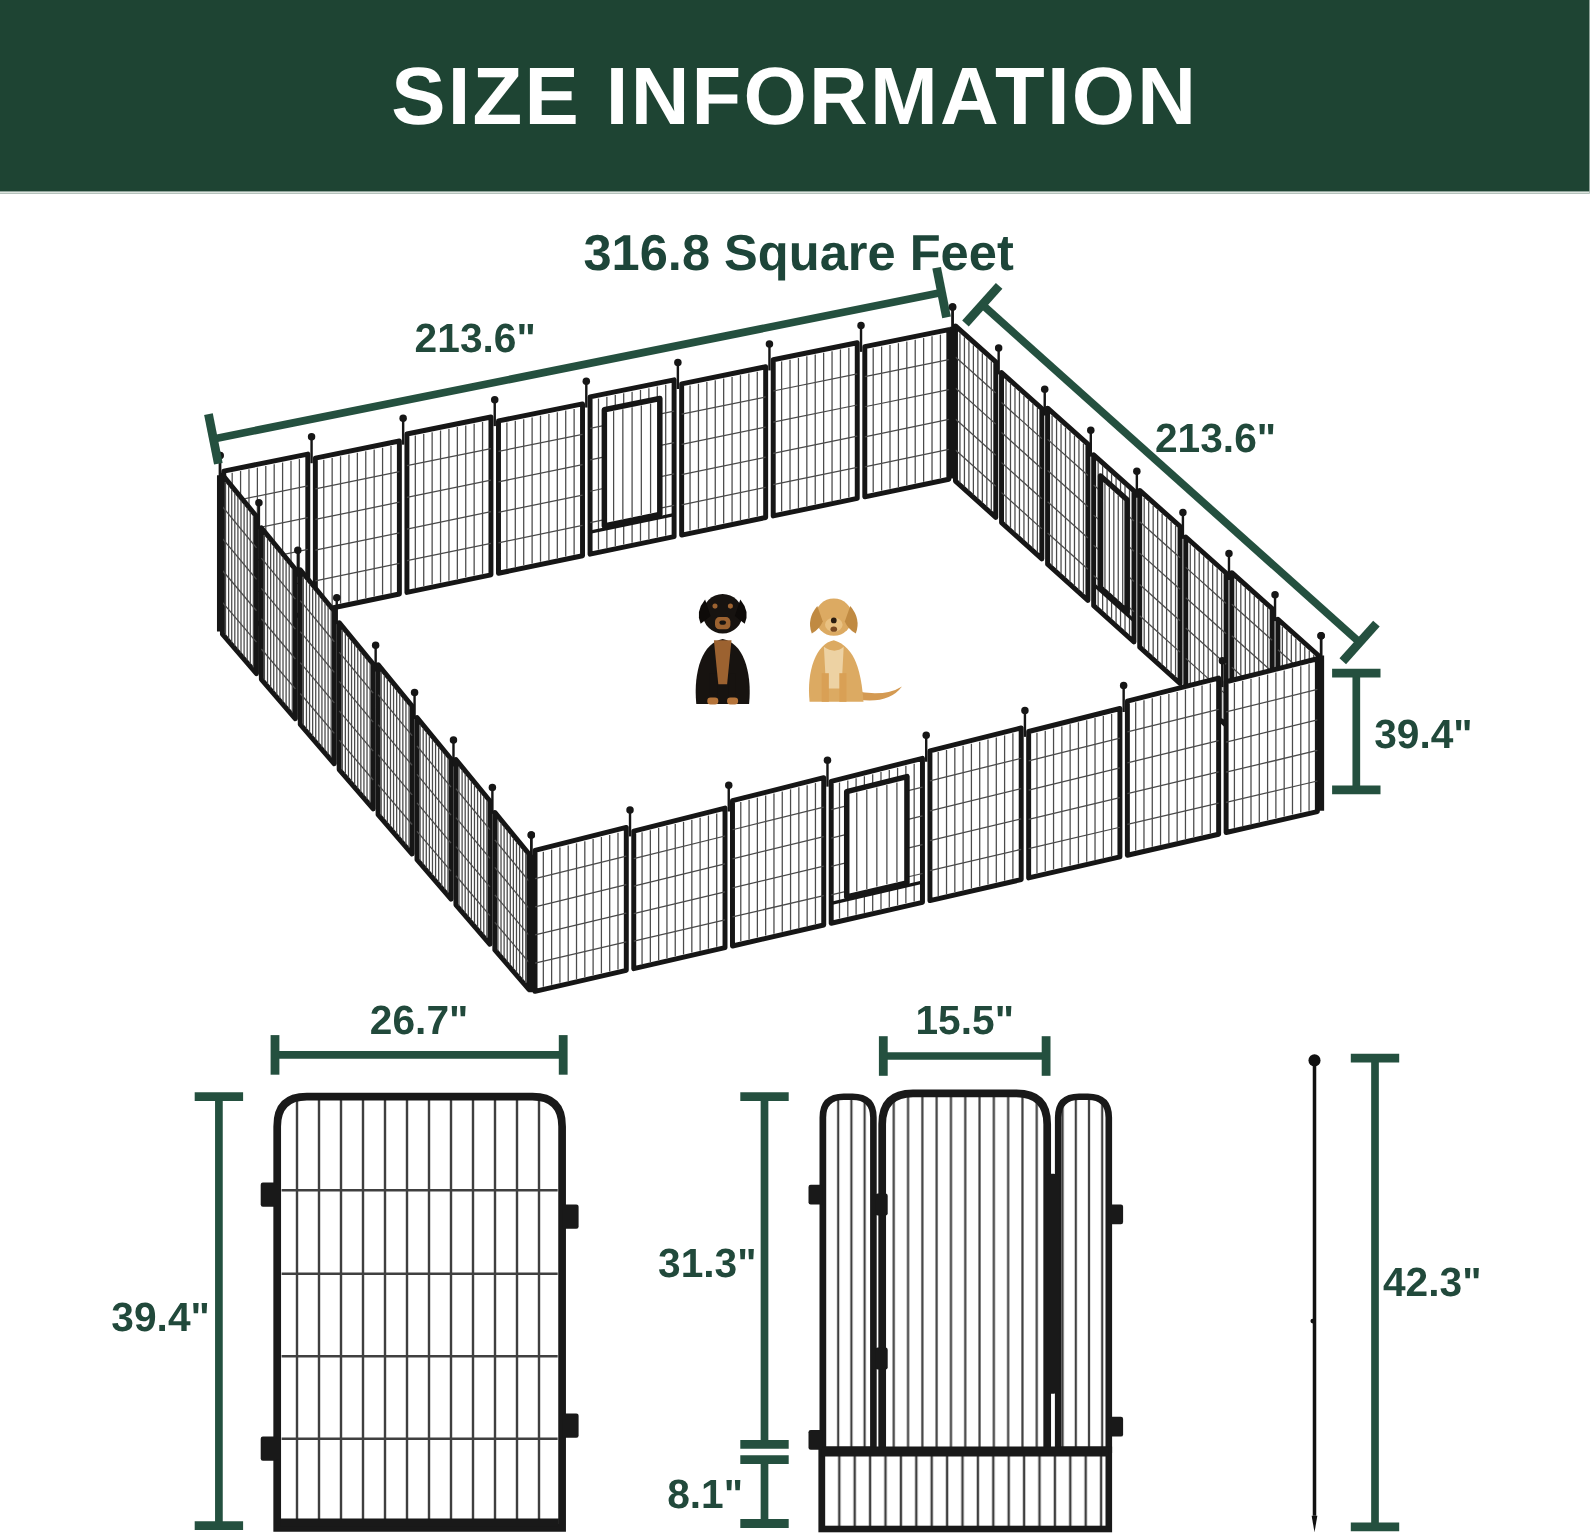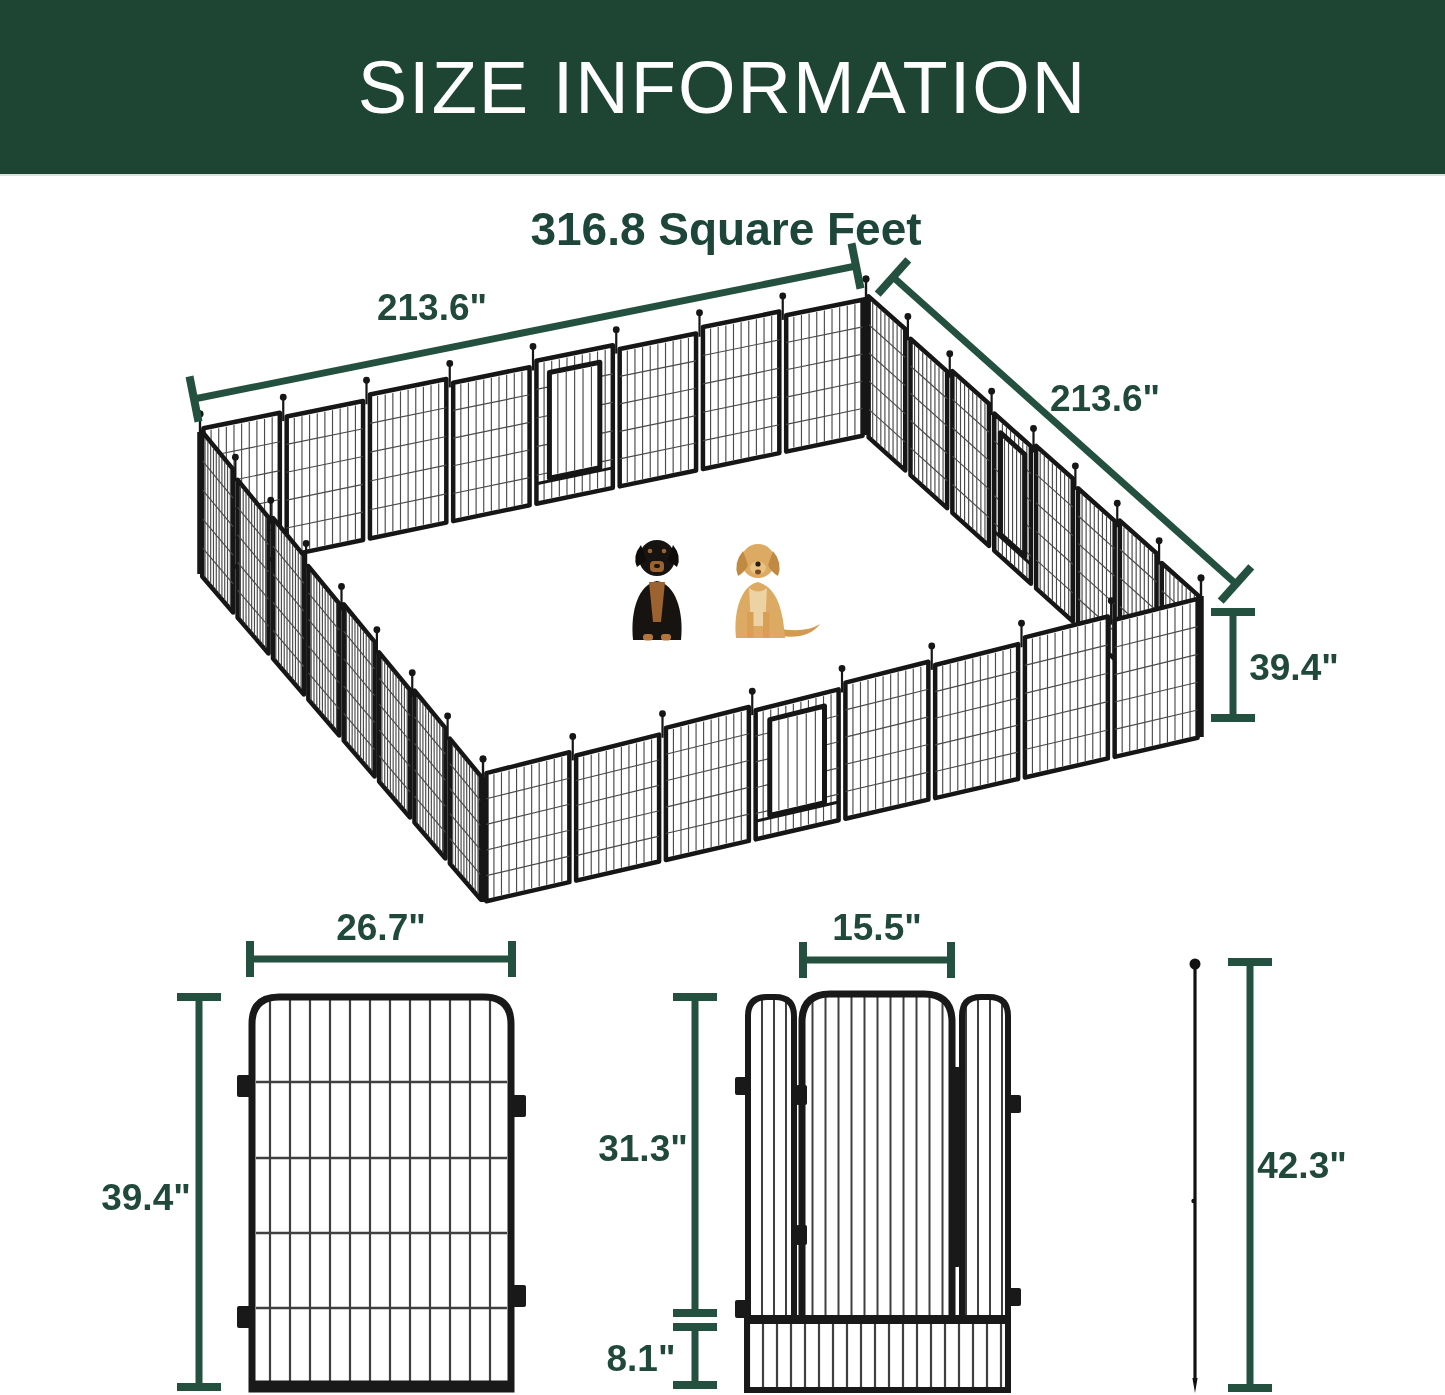--- a/index.html
+++ b/index.html
@@ -6,21 +6,21 @@
   body{
     width:1445px;height:1395px;position:relative;background:#ffffff;
     font-family:"Liberation Sans", sans-serif;overflow:hidden;
   }
   .banner{
     position:absolute;top:0;left:0;width:1445px;height:176px;
     background:#1e4433;display:flex;align-items:center;justify-content:center;
     border-bottom:2px solid #dde4df;box-sizing:border-box;
   }
   .banner h1{
-    margin:0;color:#ffffff;font-size:74px;font-weight:400;letter-spacing:2px;
+    margin:0;color:#ffffff;font-size:74px;font-weight:700;letter-spacing:2px;
     font-family:"Liberation Sans", sans-serif;
   }
   svg.art{position:absolute;left:0;top:176px;width:1445px;height:1219px;display:block;}
   .title-text{font:bold 46px "Liberation Sans", sans-serif;fill:#1d4539;}
   .dim-text{font:bold 37px "Liberation Sans", sans-serif;fill:#21493b;}
   .dim-stroke{stroke:#24503f;stroke-width:7;fill:none;}
   .dim-cap{stroke:#24503f;stroke-width:8;fill:none;}
 </style>
 </head>
 <body>

